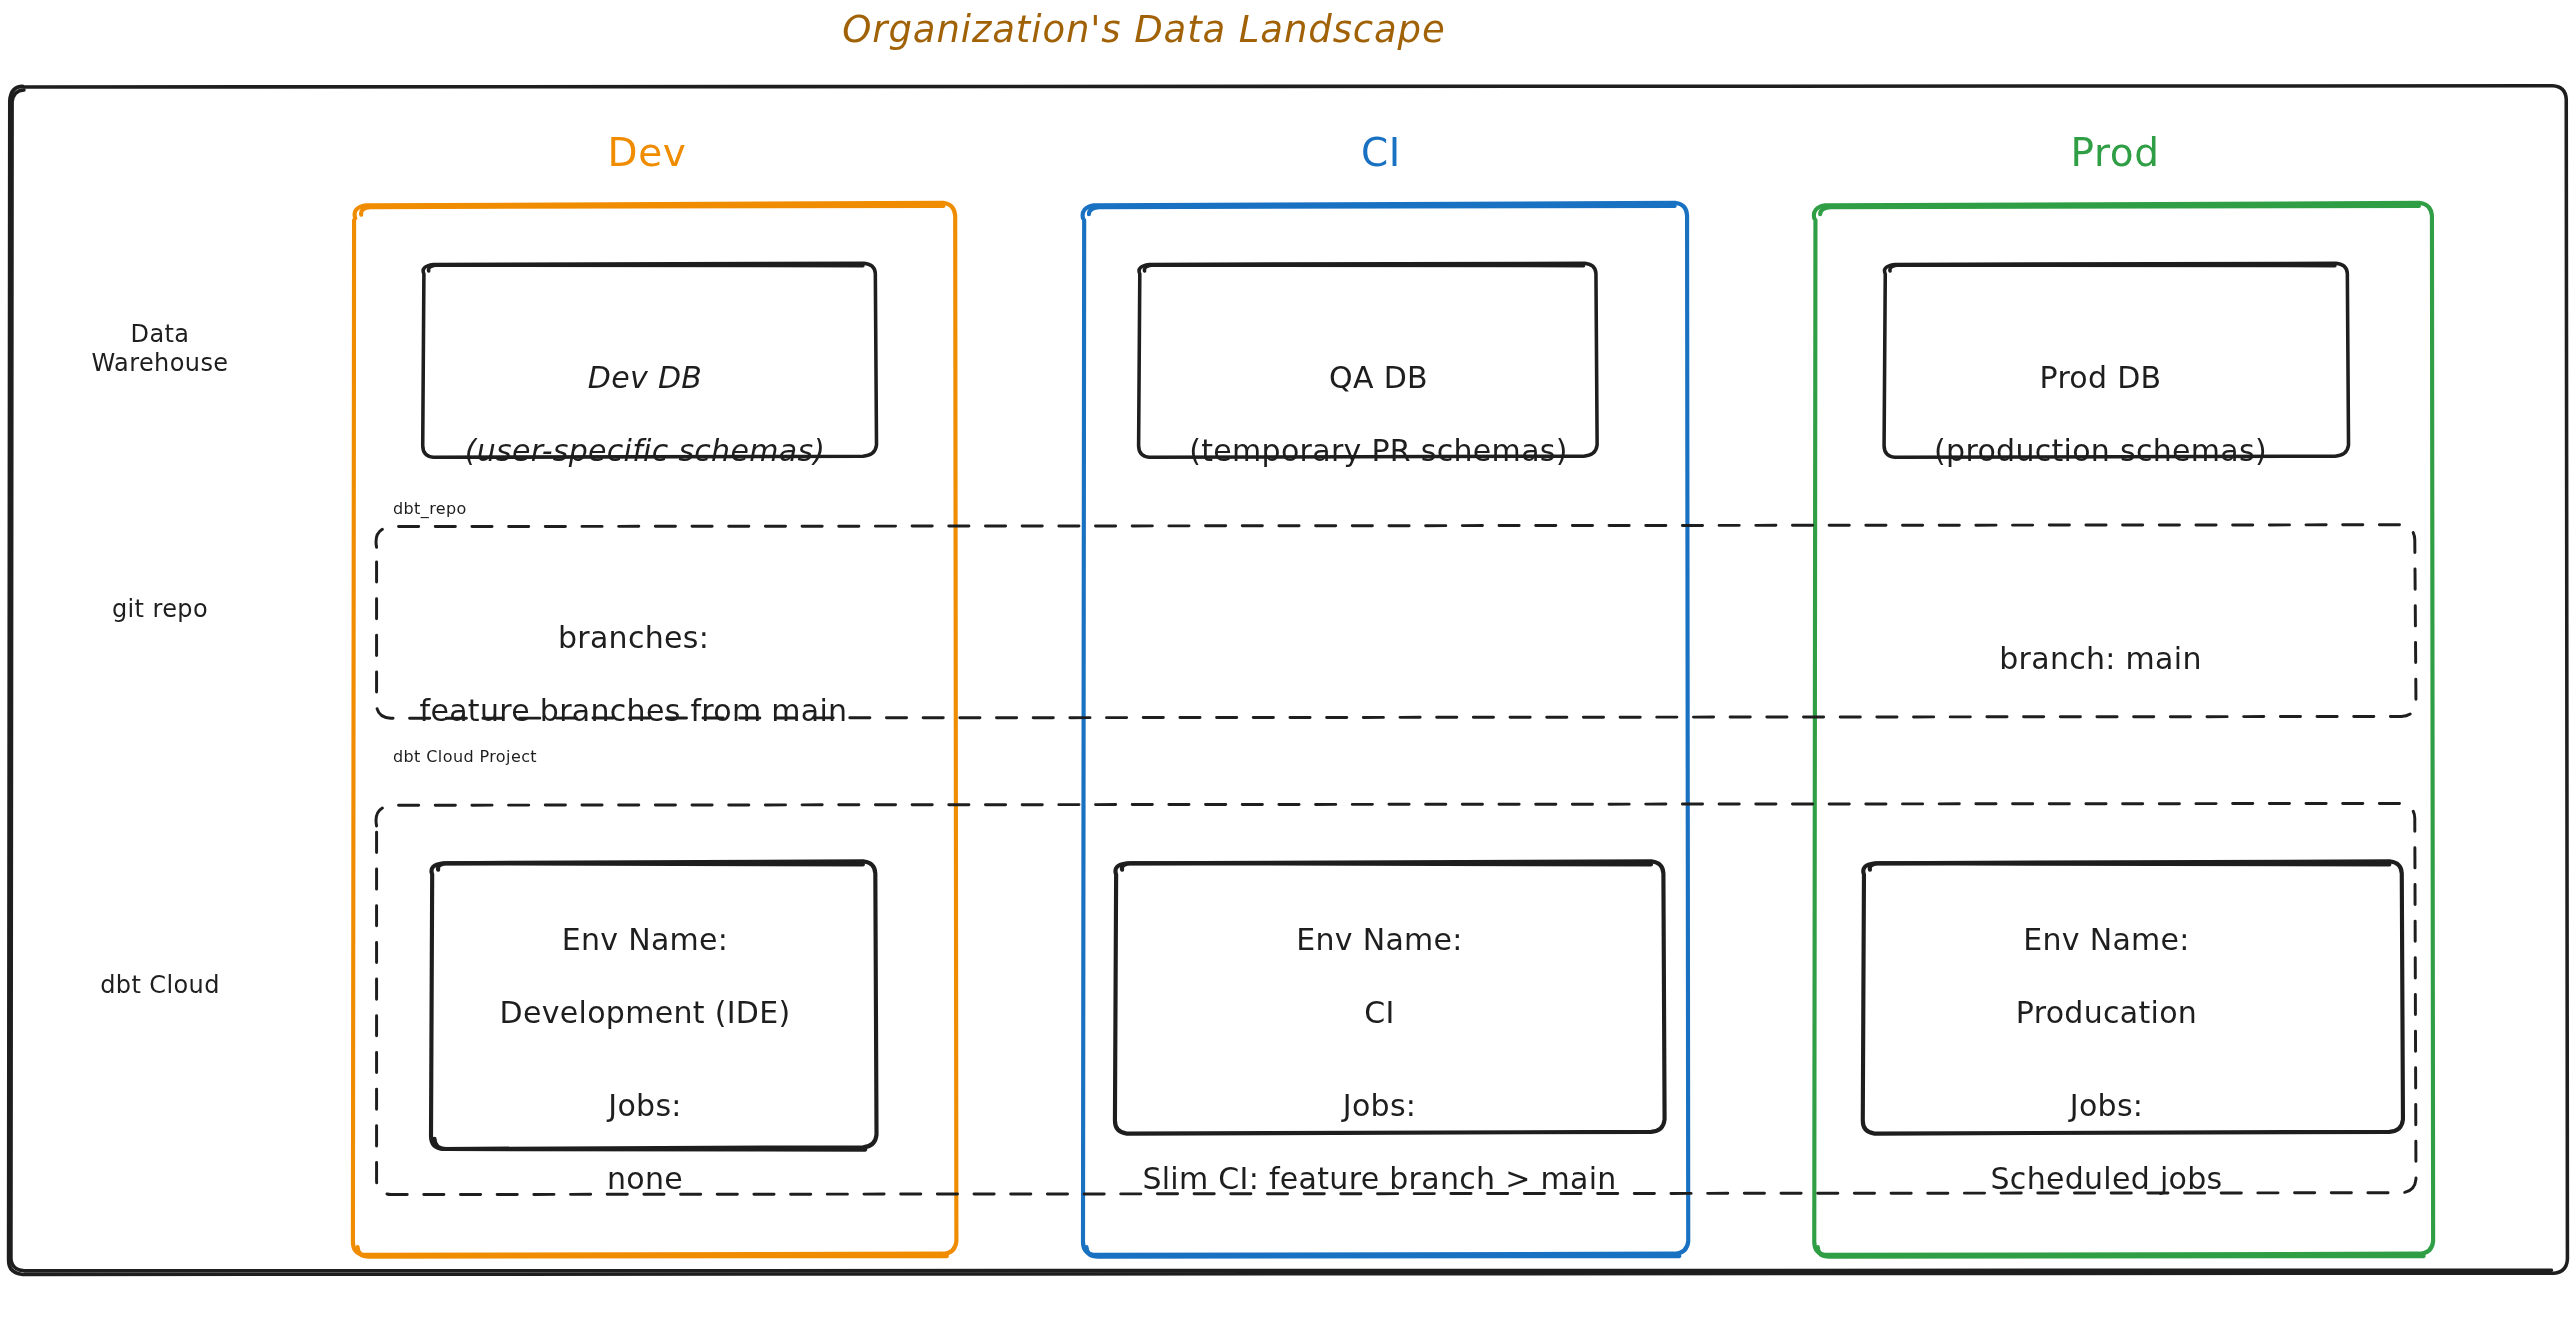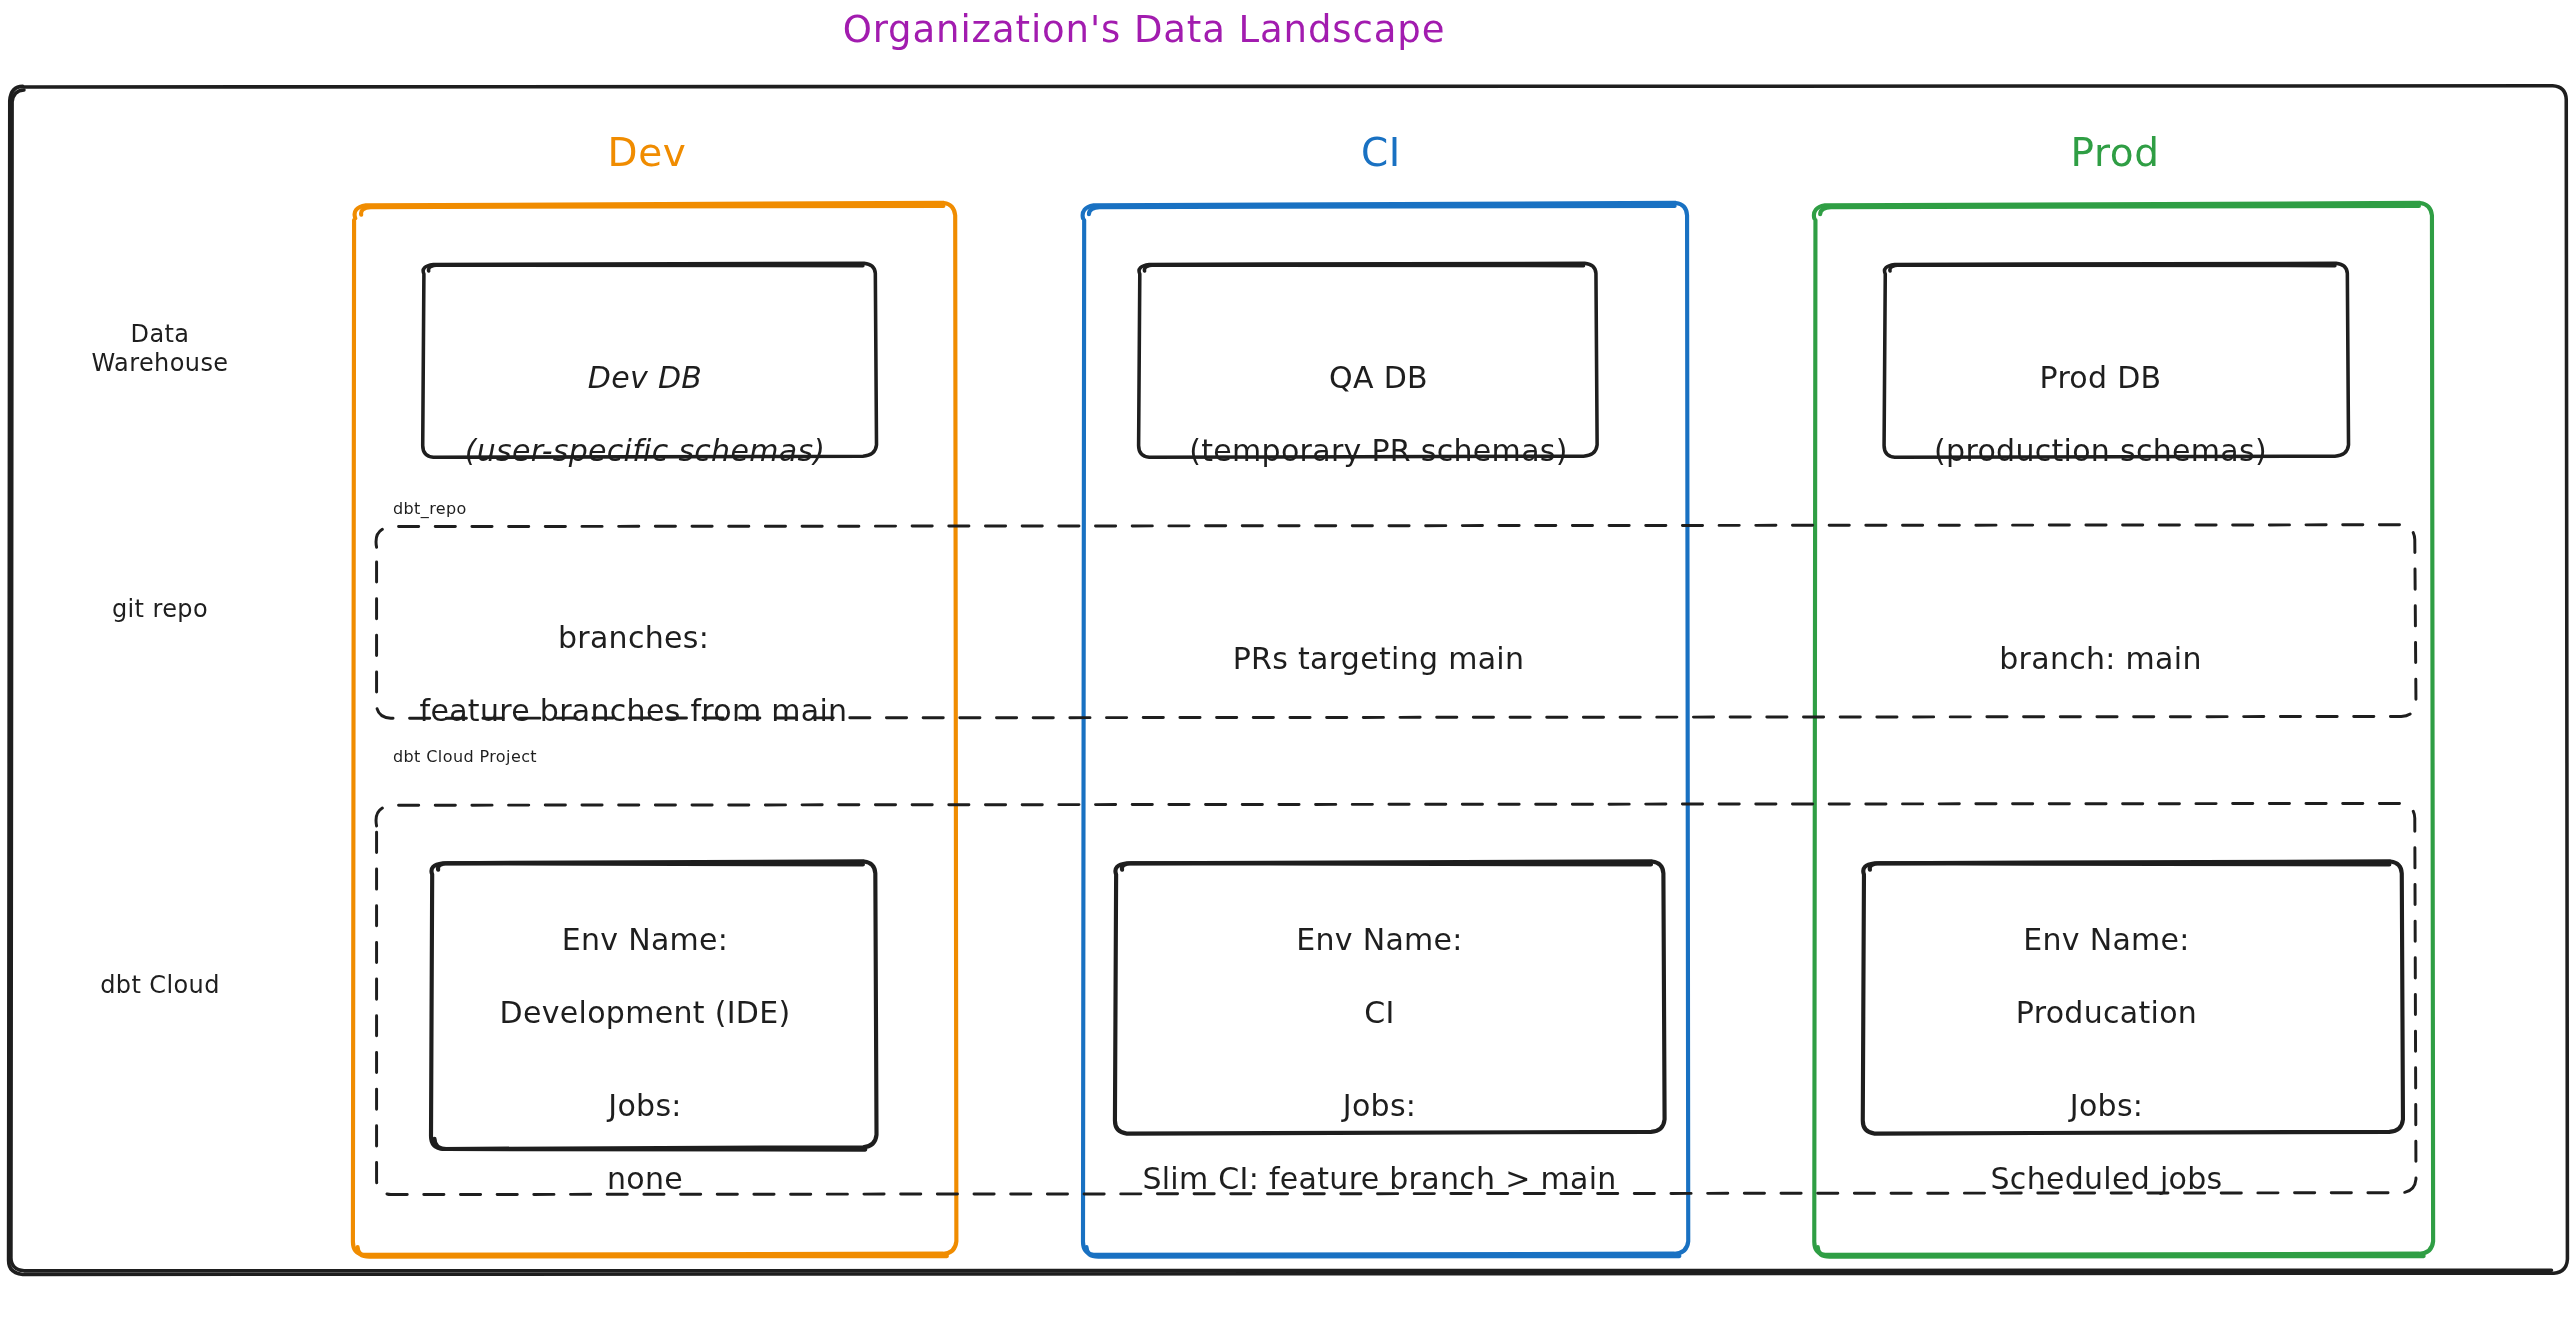--- a/index.html
+++ b/index.html
@@ -10,22 +10,22 @@
   }
   #stage{position:absolute;left:0;top:0;width:2576px;height:1317px;}
   svg#sketch{position:absolute;left:0;top:0;width:2576px;height:1317px;overflow:visible;}
 
   .lbl{position:absolute;text-align:center;line-height:1.22;
        font-family:"DejaVu Sans","Liberation Sans",sans-serif;
        white-space:pre-line;letter-spacing:0.3px;}
 
   
   #title{
-    left:0;top:7px;width:2288px;font-size:37px;color:#a21caf;
-    font-weight:400;letter-spacing:0.9px;
+    left:0;top:7px;width:2288px;font-size:37px;color:#a16207;
+    font-weight:400;letter-spacing:0.9px;font-style:italic;
   }
 
   
   .col-head{font-size:39px;font-weight:400;width:414px;letter-spacing:0.6px;}
   #head-dev {left:440px; top:129px; color:#f08c00;}
   #head-ci  {left:1174px;top:129px; color:#1971c2;}
   #head-prod{left:1908px;top:129px; color:#2f9e44;}
 
   
   .row-label{font-size:24px;width:260px;left:30px;color:#1e1e1e;letter-spacing:0.4px;}
@@ -152,23 +152,20 @@
   </div>
   <div class="lbl node-text" id="t-prod-db">
     <span>Prod DB</span><br>
     <span>(production schemas)</span>
   </div>
 
   <div class="lbl node-text" id="t-dev-git">
     <span>branches:</span><br>
     <span>feature branches from main</span>
   </div>
-  <div class="lbl node-text" id="t-ci-git">
-    <span>PRs targeting main</span>
-  </div>
   <div class="lbl node-text" id="t-prod-git">
     <span>branch: main</span>
   </div>
 
   <div class="lbl node-text" id="t-dev-cloud">
     <span>Env Name:</span><br>
     <span>Development (IDE)</span>
     <span class="spacer"></span>
     <span>Jobs:</span><br>
     <span>none</span>

